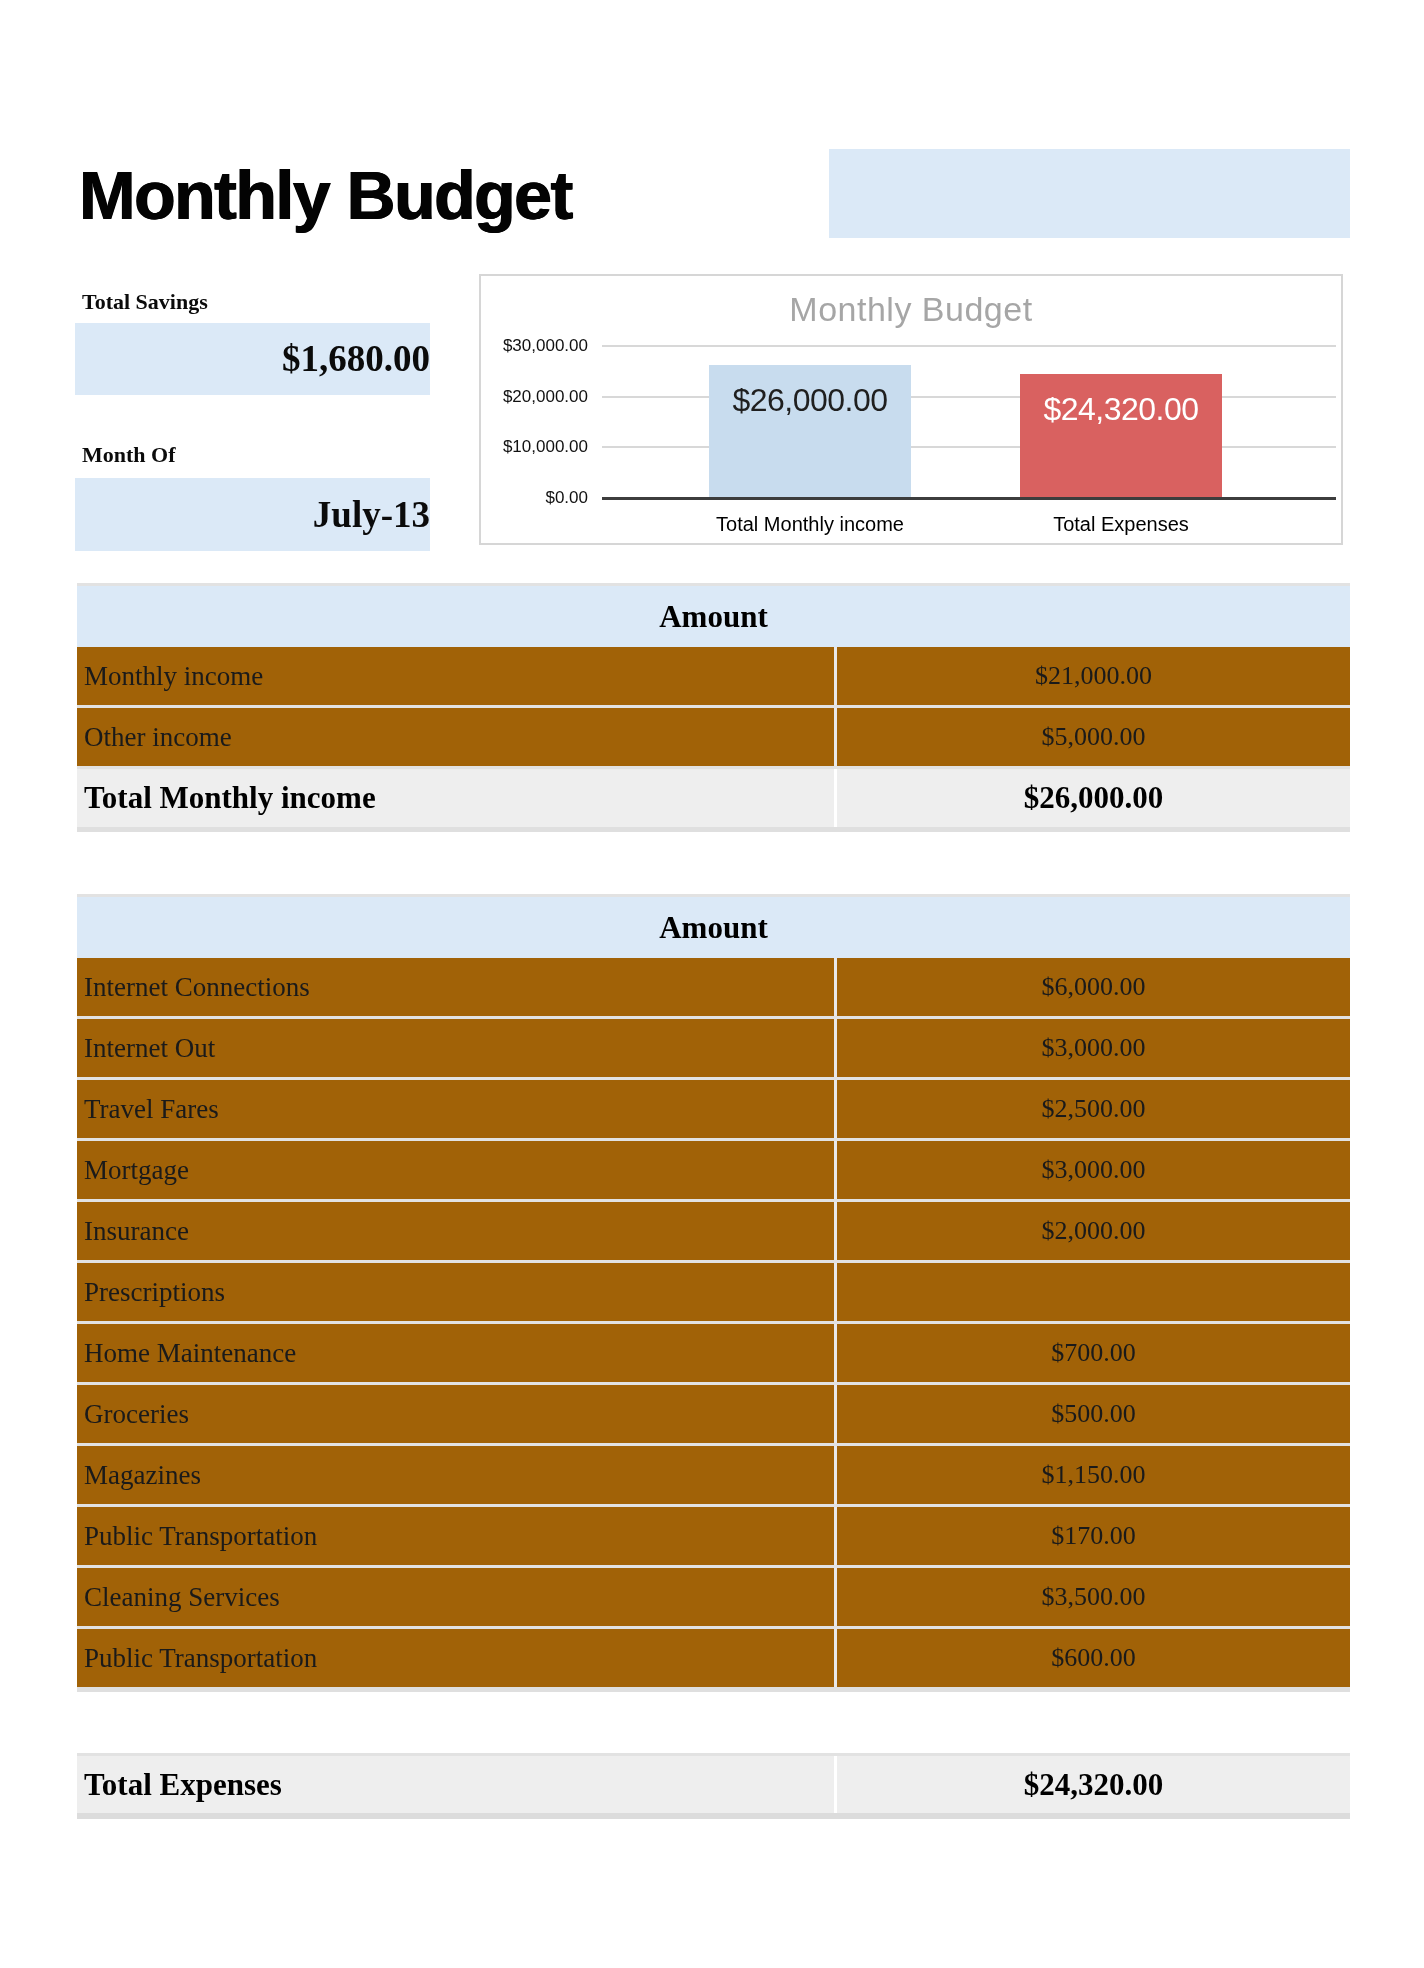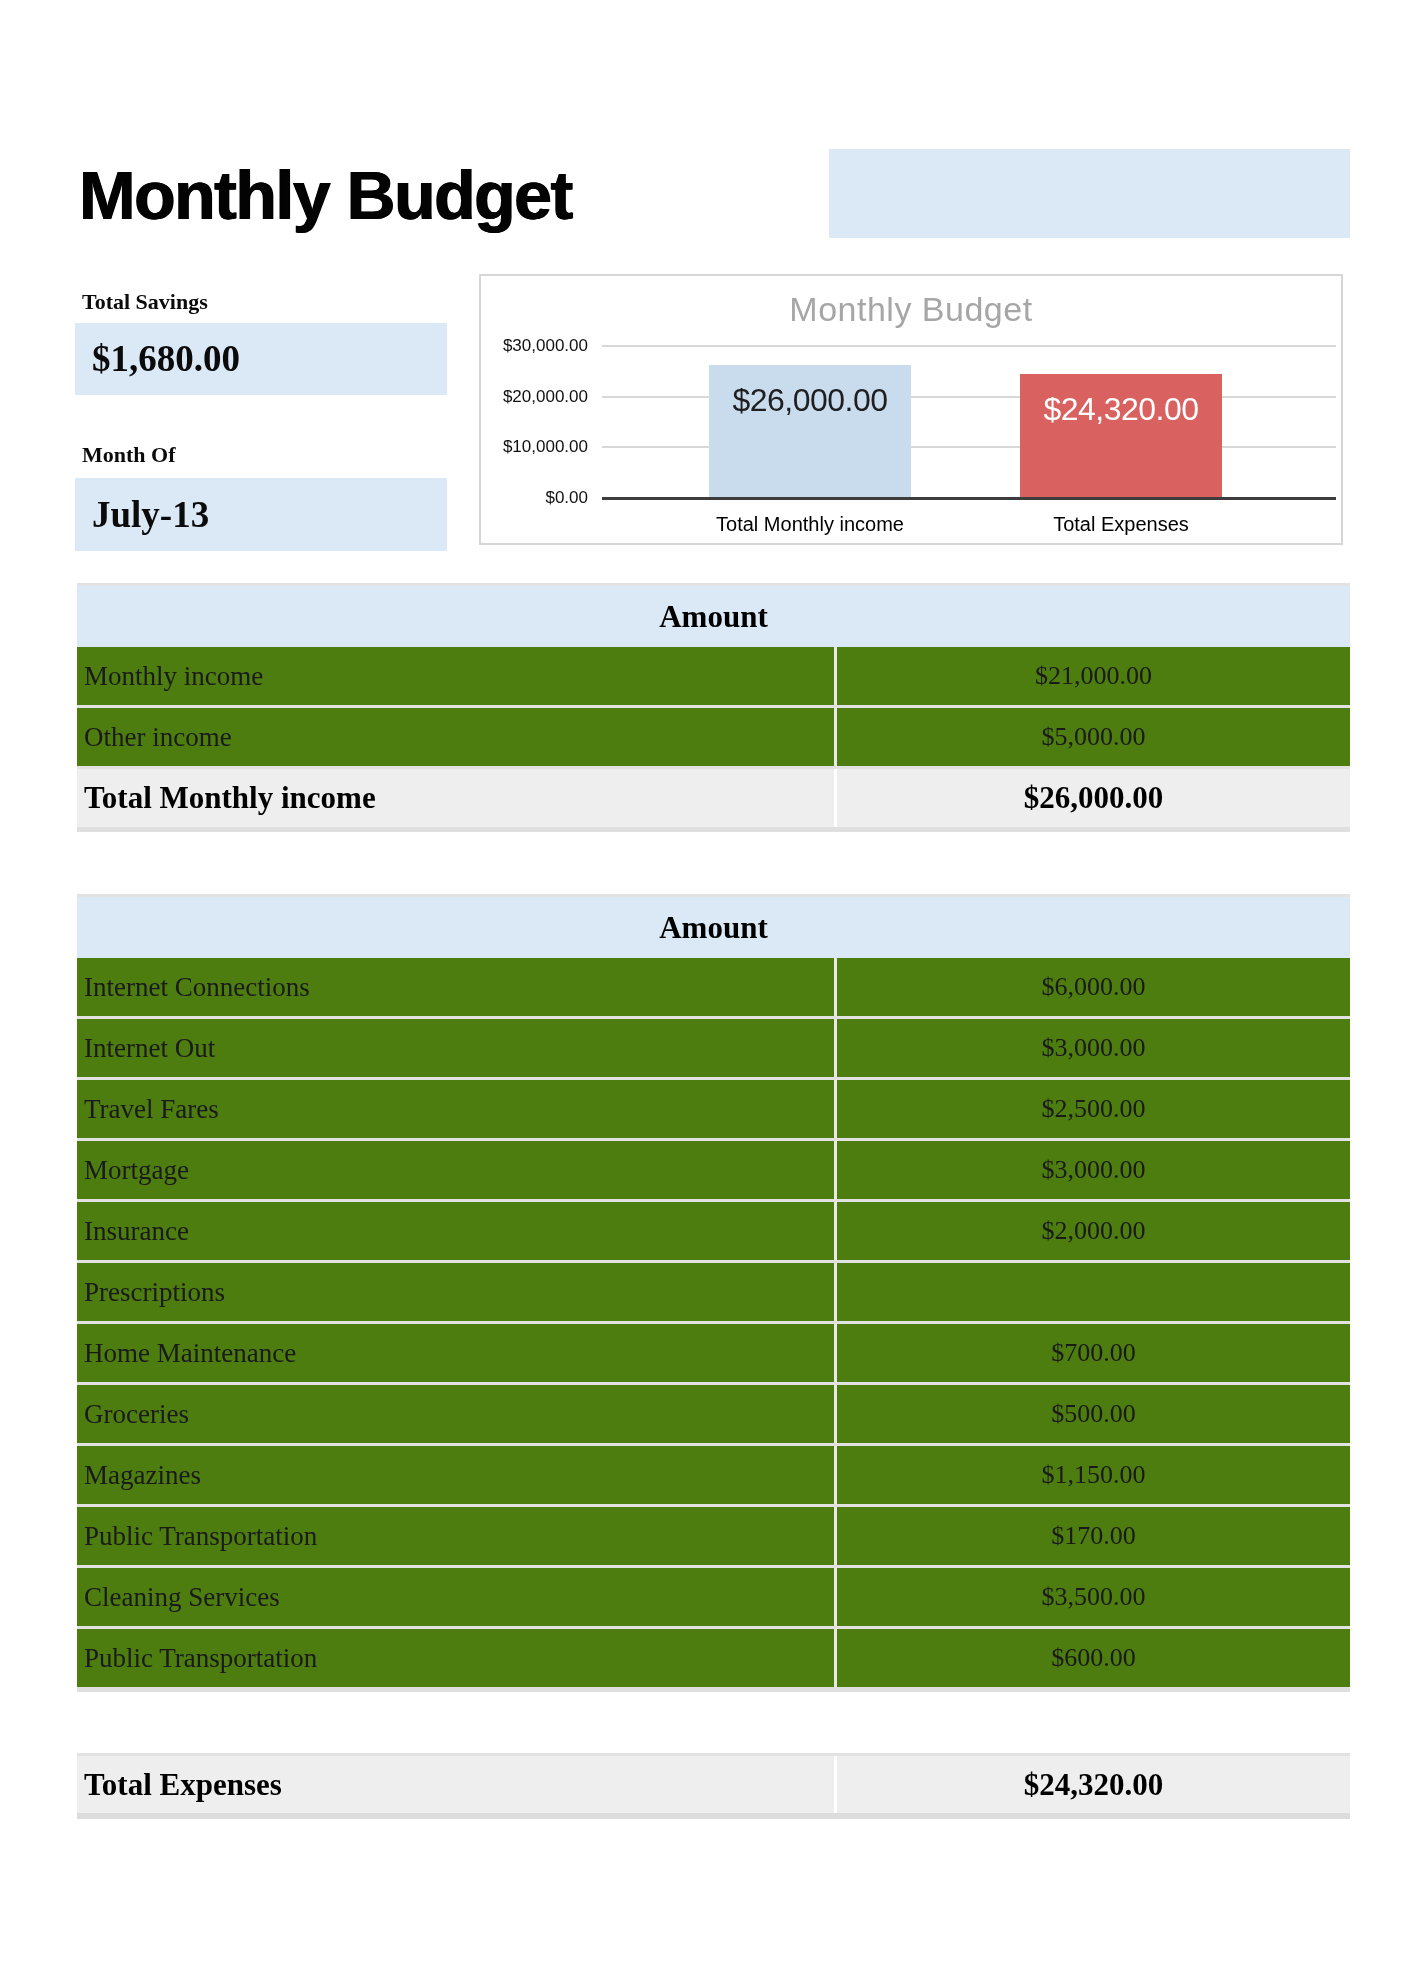--- a/index.html
+++ b/index.html
@@ -27,22 +27,22 @@
     white-space:nowrap;
   }
   .side-label{
     left:82px;width:360px;
     font-size:22px;font-weight:bold;line-height:36px;color:#0b0b0b;
     white-space:nowrap;
   }
   .side-box{
     left:75px;width:355px;height:72px;
     background:#dbe9f7;
-    text-align:left;
-    font-size:37px;font-weight:bold;line-height:72px;color:#0b0b0b;padding-left:17px;
+    text-align:right;
+    font-size:37px;font-weight:bold;line-height:72px;color:#0b0b0b;
   }
 
   
   .chart{
     left:479px;top:274px;width:864px;height:271px;
     background:#ffffff;border:2px solid #d6d6d6;box-sizing:border-box;
     font-family:"Liberation Sans","DejaVu Sans",sans-serif;
   }
   .chart-title{
     position:absolute;left:0;top:14px;width:100%;
@@ -62,21 +62,21 @@
   .cat-label{
     position:absolute;width:300px;text-align:center;
     font-size:20px;line-height:28px;color:#000;
   }
 
   
   .btable{
     left:77px;width:1273px;
     border-top:3px solid #e2e2e2;border-bottom:5px solid #dfdfdf;
   }
-  .trow{display:flex;height:58px;border-top:3px solid #e2e2e2;background:#4d7c0f;}
+  .trow{display:flex;height:58px;border-top:3px solid #e2e2e2;background:#a16207;}
   .trow:first-child{border-top:none;}
   .trow.header{height:61px;background:#dbe9f7;flex-direction:column;}
   .trow.total{background:#eeeeee;}
   .cell-l{
     width:750px;box-sizing:content-box;
     border-right:3px solid #e9e9e9;
     padding-left:7px;
     font-size:27px;color:#1a1a1a;
     line-height:58px;white-space:nowrap;overflow:hidden;
   }

